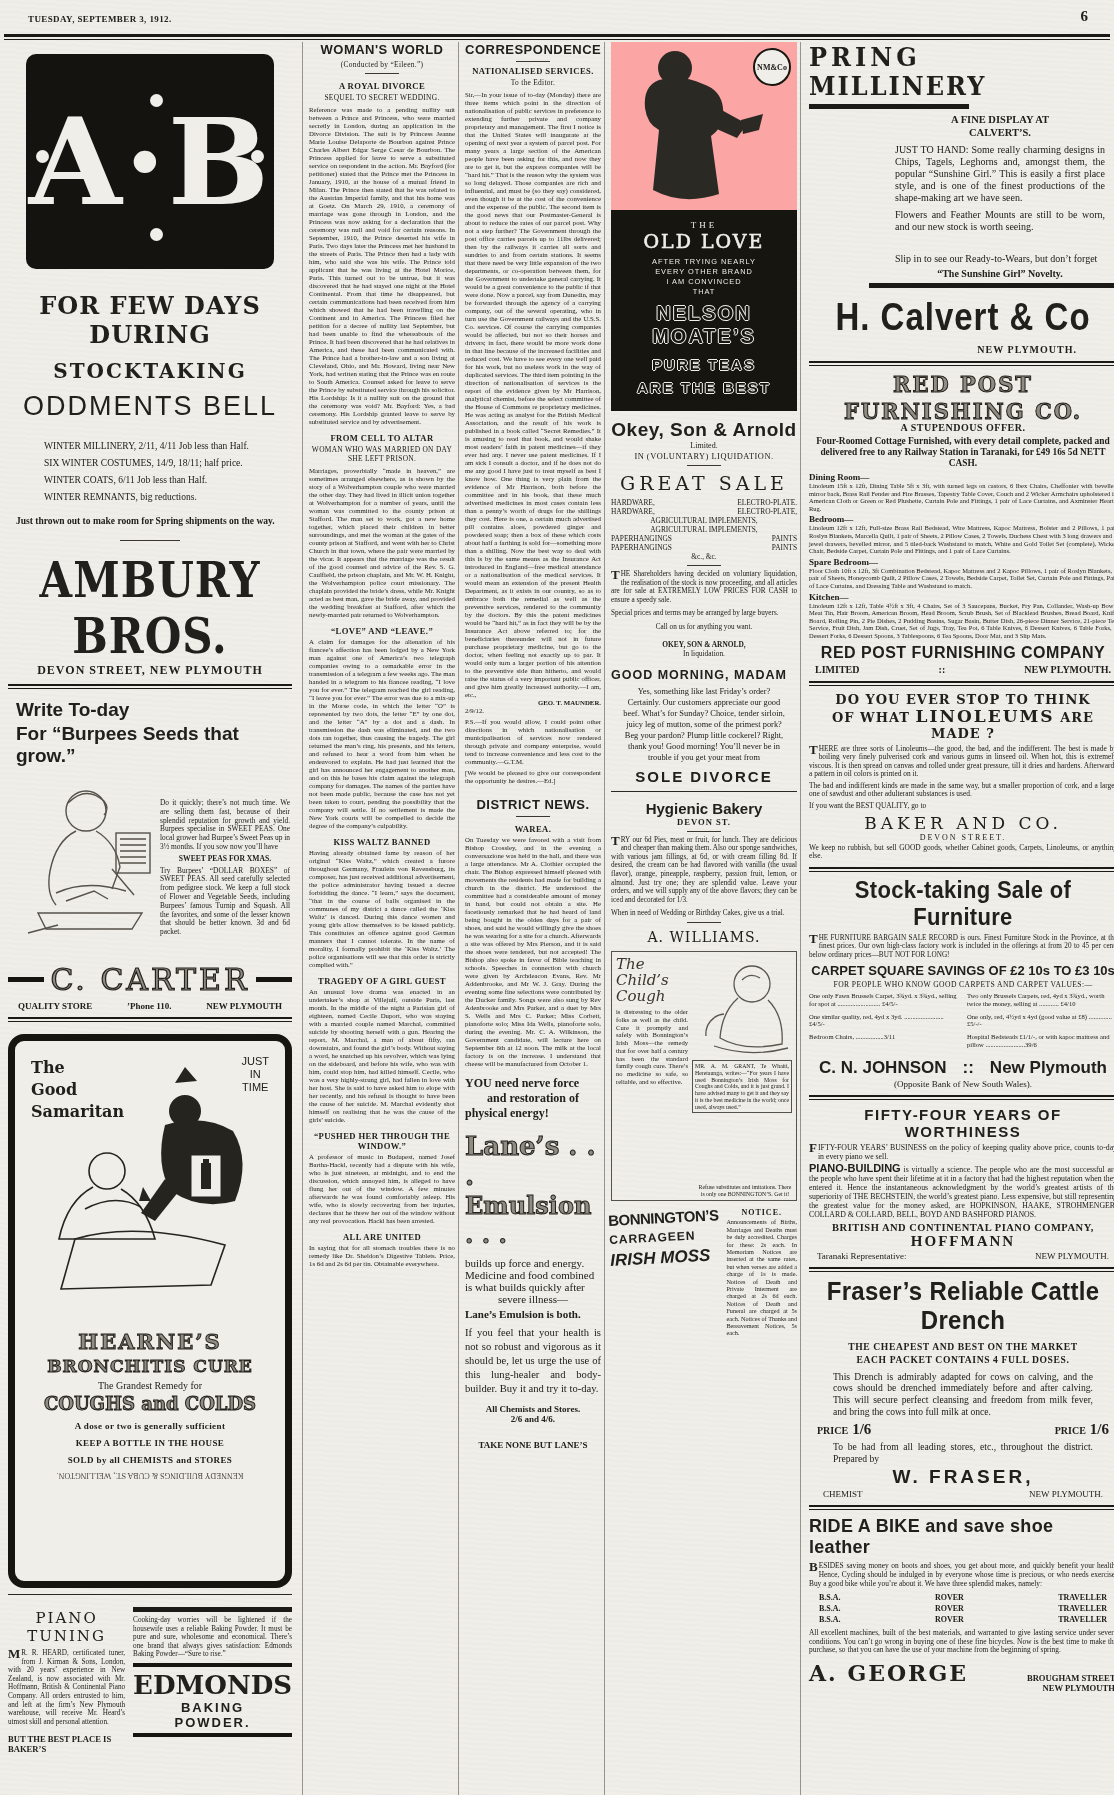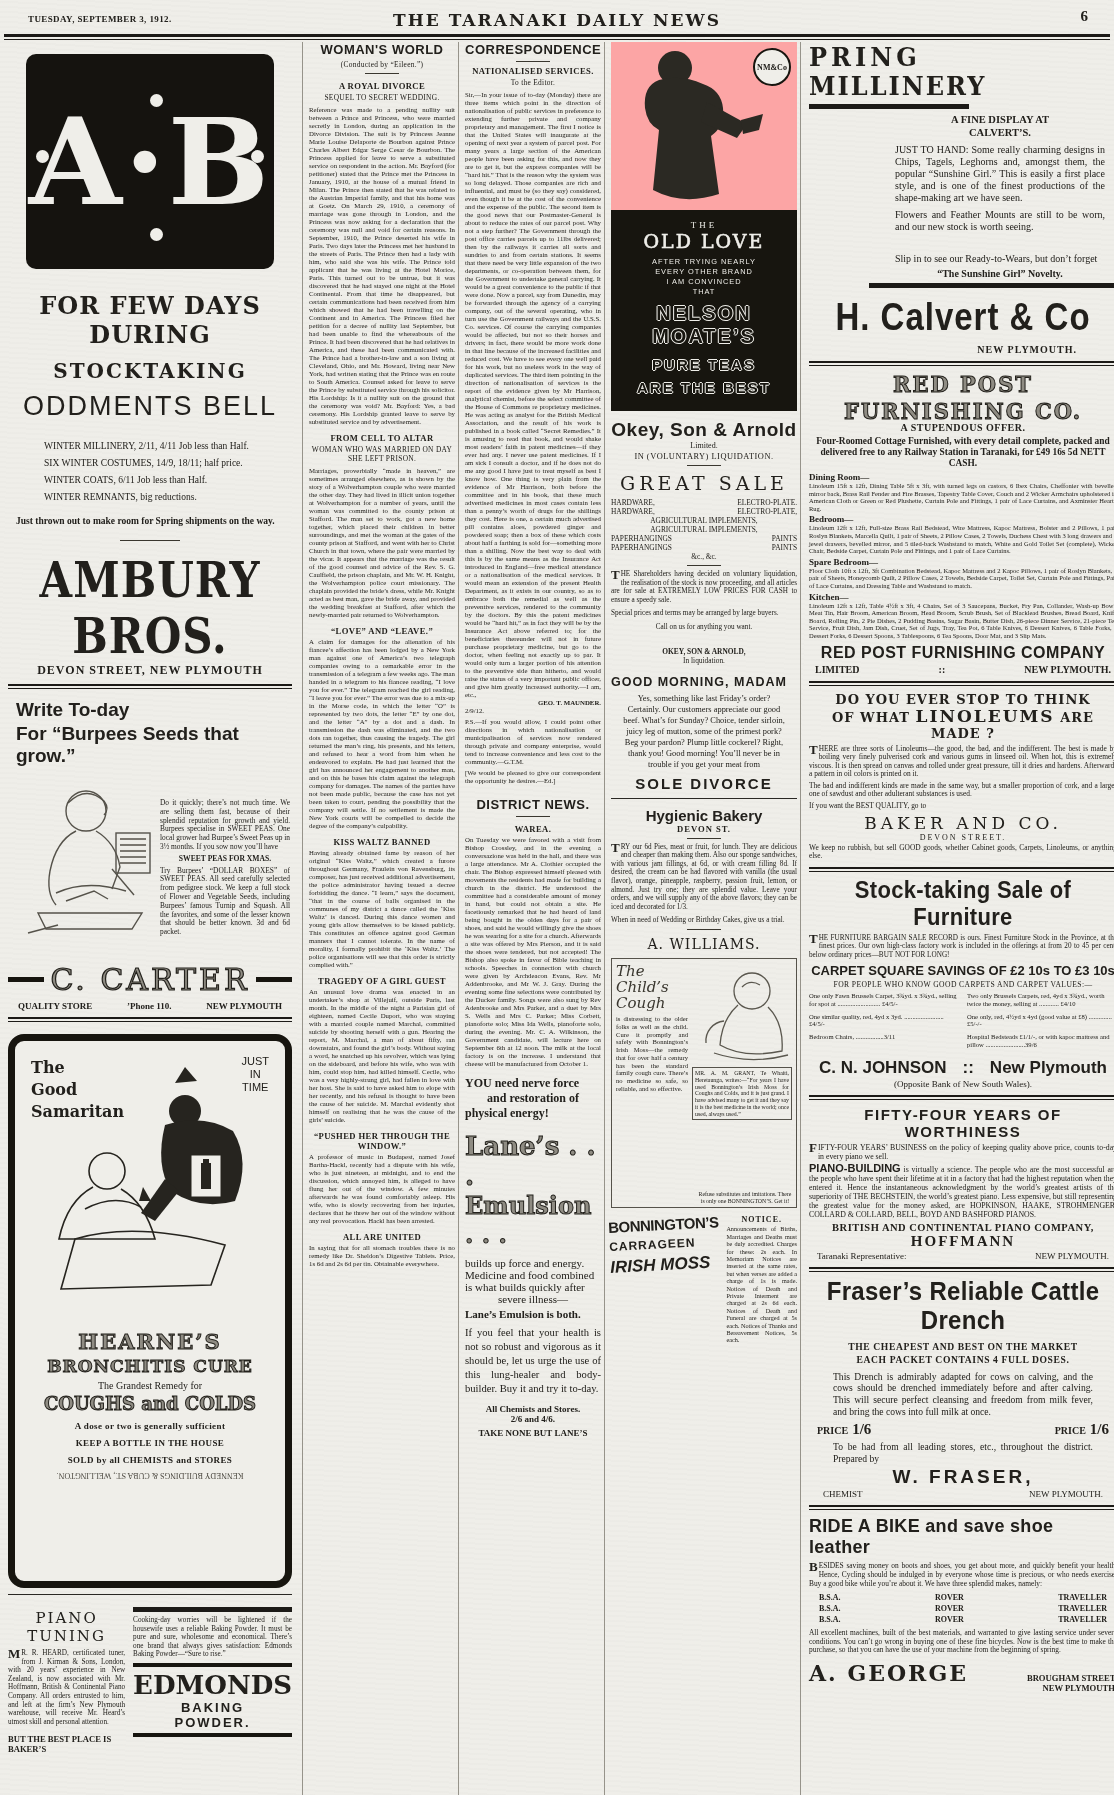--- a/index.html
+++ b/index.html
@@ -157,21 +157,20 @@
   svg{display:block;}
 </style>
 </head>
 <body>
 
 <div class="page">
   <div class="noise"></div>
 
   <div class="hdr">
     <div class="date">TUESDAY, SEPTEMBER 3, 1912.</div>
-    <div class="title">THE TARANAKI DAILY NEWS</div>
     <div class="pageno">6</div>
   </div>
   <div class="toprule"></div>
 
   <div class="col c1">
     <div class="abPlate">
       <span class="letters">A·B</span>
       <span class="dot" style="left:10px;top:96px"></span>
       <span class="dot" style="right:10px;top:96px"></span>
       <span class="dot" style="left:124px;top:40px"></span>
@@ -337,21 +336,21 @@
       <div style="font-size:26px;font-family:'DejaVu Serif',serif;font-weight:bold;margin-top:10px;color:#8f8c83;-webkit-text-stroke:1px #24221d">Lane’s . . .</div>
       <div style="font-size:24px;font-family:'DejaVu Serif',serif;font-weight:bold;color:#8f8c83;-webkit-text-stroke:1px #24221d">Emulsion . . .</div>
       <div style="font-size:11px;margin-top:8px">builds up force and energy.</div>
       <div style="font-size:11px">Medicine and food combined</div>
       <div style="font-size:11px">is what builds quickly after</div>
       <div style="font-size:11px;text-align:center">severe illness—</div>
       <div style="font-size:11px;font-weight:bold;margin-top:3px">Lane’s Emulsion is both.</div>
       <div style="font-size:10.6px;line-height:14px;margin-top:6px;text-align:justify">If you feel that your health is not so robust and vigorous as it should be, let us urge the use of this lung-healer and body-builder. Buy it and try it to-day.</div>
       <div style="font-size:9px;font-weight:bold;text-align:center;margin-top:8px">All Chemists and Stores.</div>
       <div style="font-size:9px;font-weight:bold;text-align:center">2/6 and 4/6.</div>
-      <div style="font-size:9px;font-weight:bold;text-align:center;margin-top:4px">TAKE NONE BUT LANE’S</div>
+      <div style="font-size:9px;font-weight:bold;text-align:center;margin-top:16px">TAKE NONE BUT LANE’S</div>
     </div>
   </div>
 
   <div class="col c4">
     <div class="moateIllo">
       <div class="monogram">NM&amp;Co</div>
       <svg width="180" height="168" viewBox="0 0 180 168">
         <g fill="#2b2923">
           <circle cx="64" cy="26" r="17"></circle>
           <path d="M48 38 q-16 6 -14 28 q2 16 14 22 l-6 60 q30 16 66 4 l-8 -58 q14 -10 12 -28 q-2 -18 -20 -24 q-22 -10 -44 -4z"></path>
@@ -394,21 +393,21 @@
       </div>
     <div class="okeyRow">
         <span>PAPERHANGINGS</span>
         <span>PAINTS</span>
       </div>
     <div class="okeyC">&amp;c., &amp;c.</div>
     <div class="sdiv"></div>
     <div class="body7 dcap">THE Shareholders having decided on voluntary liquidation, the realisation of the stock is now proceeding, and all articles are for sale at EXTREMELY LOW PRICES FOR CASH to ensure a speedy sale.</div>
     <div class="body7" style="margin-top:5px">Special prices and terms may be arranged by large buyers.</div>
     <div class="body7 c" style="margin-top:5px">Call on us for anything you want.</div>
-    <div class="okeyC" style="margin-top:15px;font-weight:bold">OKEY, SON &amp; ARNOLD,</div>
+    <div class="okeyC" style="margin-top:8px;font-weight:bold">OKEY, SON &amp; ARNOLD,</div>
     <div class="okeyC">In liquidation.</div>
 
     <div class="gmHead">GOOD MORNING, MADAM</div>
     <div class="gmBody">Yes, something like last Friday’s order? Certainly. Our customers appreciate our good beef. What’s for Sunday? Choice, tender sirloin, juicy leg of mutton, some of the primest pork? Beg your pardon? Plump little cockerel? Right, thank you! Good morning! You’ll never be in trouble if you get your meat from</div>
     <div class="sole">SOLE DIVORCE</div>
     <div class="rule"></div>
 
     <div class="bakeryName">Hygienic Bakery</div>
     <div class="bakeryStreet">DEVON ST.</div>
     <div class="sdiv"></div>

